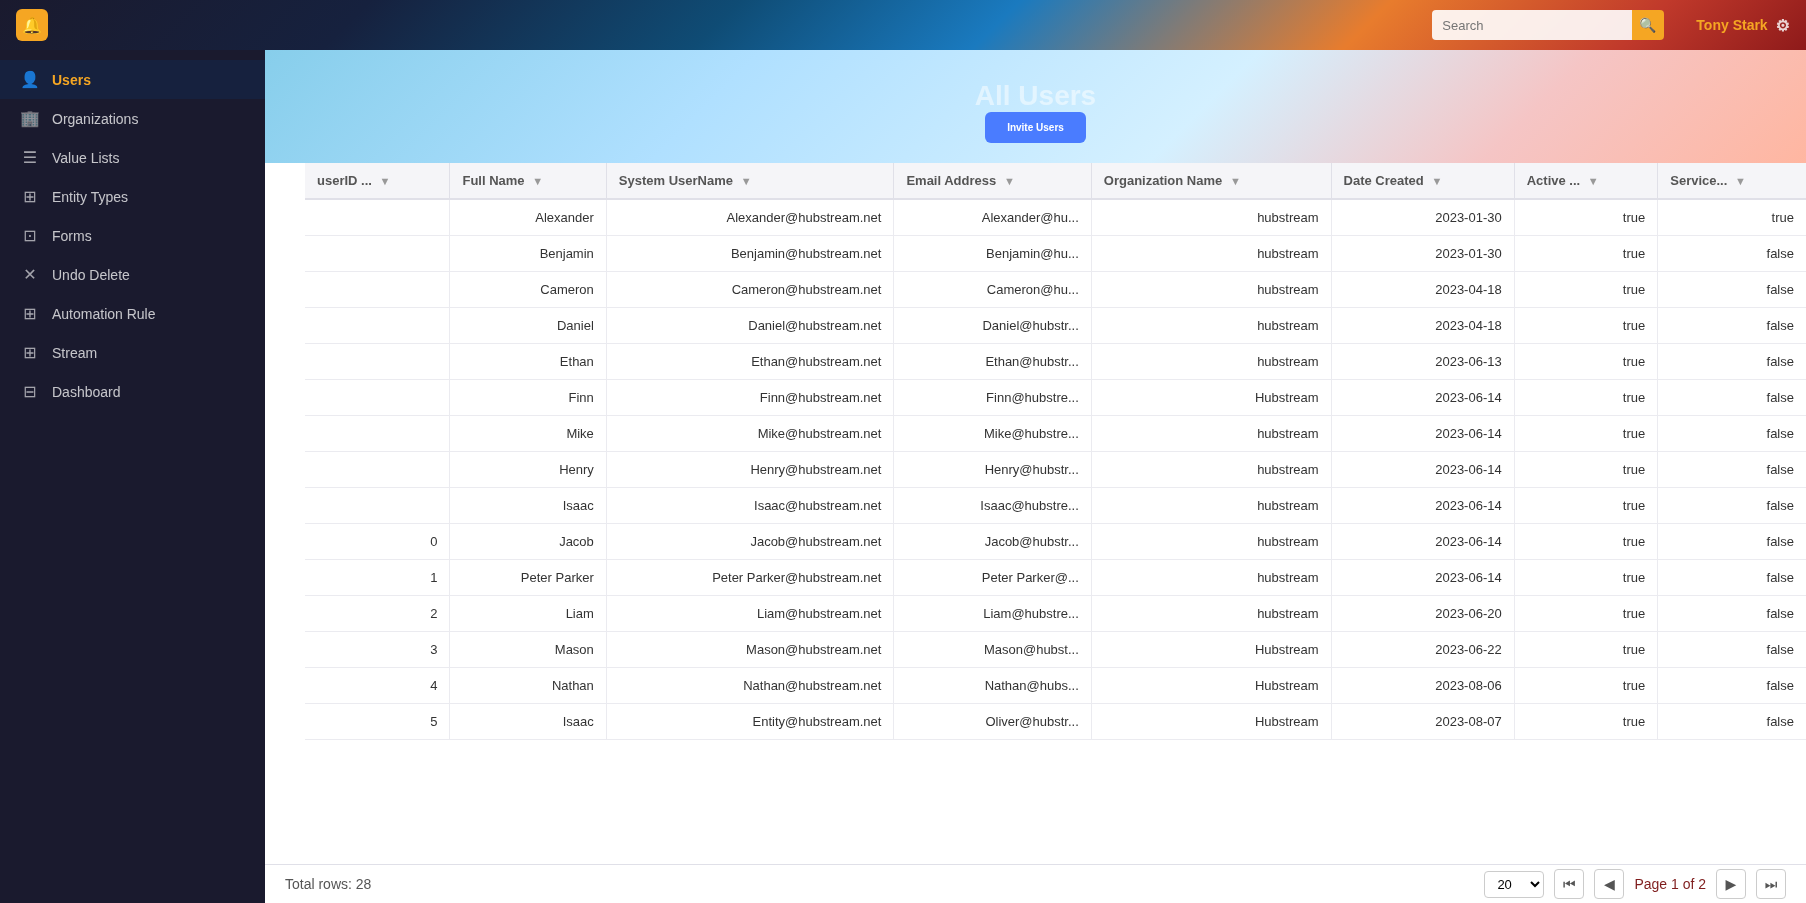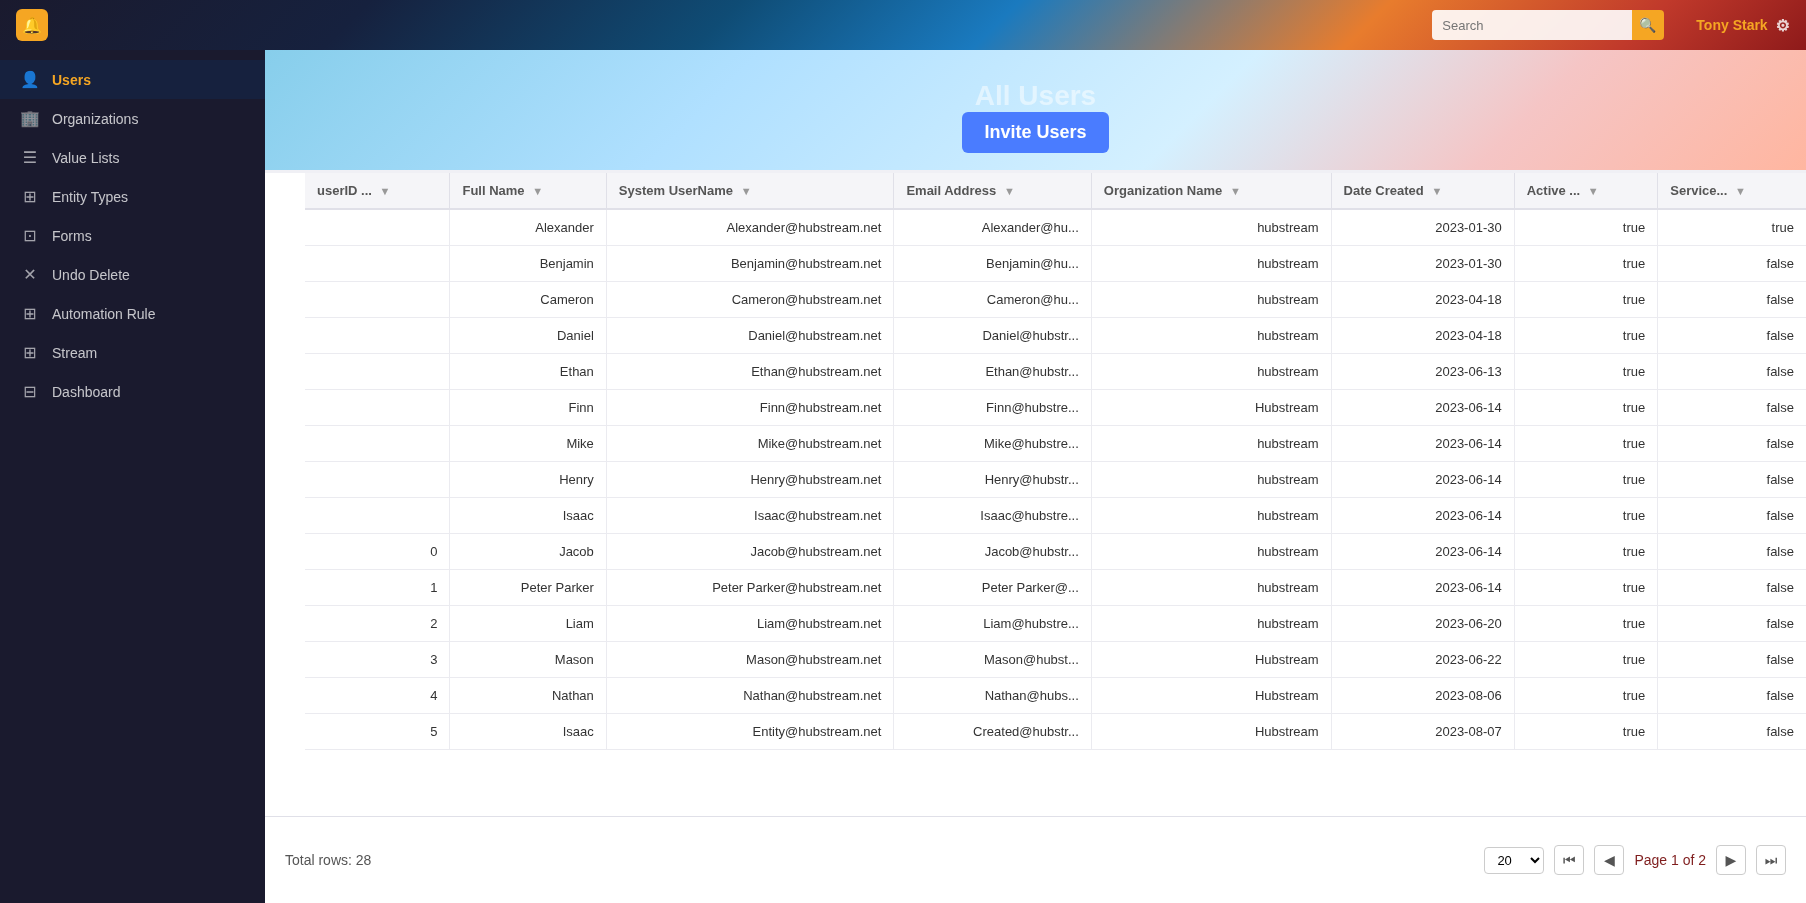--- a/index.html
+++ b/index.html
@@ -145,21 +145,21 @@
       font-size: 28px;
       font-weight: 700;
       color: rgba(255,255,255,0.5);
     }
     .invite-btn {
       background: #4a7cff;
       color: white;
       border: none;
       padding: 10px 22px;
       border-radius: 6px;
-      font-size: 18px;
+      font-size: 10px;
       font-weight: 600;
       cursor: pointer;
     }
 
     
     .table-container {
       position: relative;
       z-index: 1;
       flex: 1;
       overflow: auto;
@@ -201,21 +201,21 @@
       white-space: nowrap;
       border-right: 1px solid #ebebf0;
     }
     tbody td:last-child { border-right: none; }
 
     
     .table-footer {
       display: flex;
       align-items: center;
       justify-content: space-between;
-      padding: 28px 20px;
+      padding: 4px 20px;
       background: white;
       border-top: 1px solid #e0e0e8;
       flex-shrink: 0;
     }
     .total-rows {
       font-size: 14px;
       color: #555;
     }
     .pagination-controls {
       display: flex;
@@ -496,21 +496,21 @@
     <td>Nathan@hubs...</td>
     <td>Hubstream</td>
     <td>2023-08-06</td>
     <td>true</td>
     <td>false</td>
   </tr>
             <tr>
     <td>5</td>
     <td>Isaac</td>
     <td>Entity@hubstream.net</td>
-    <td>Created@hubstr...</td>
+    <td>Oliver@hubstr...</td>
     <td>Hubstream</td>
     <td>2023-08-07</td>
     <td>true</td>
     <td>false</td>
   </tr>
           </tbody>
       </table>
     </div>
 
     <div class="table-footer">

